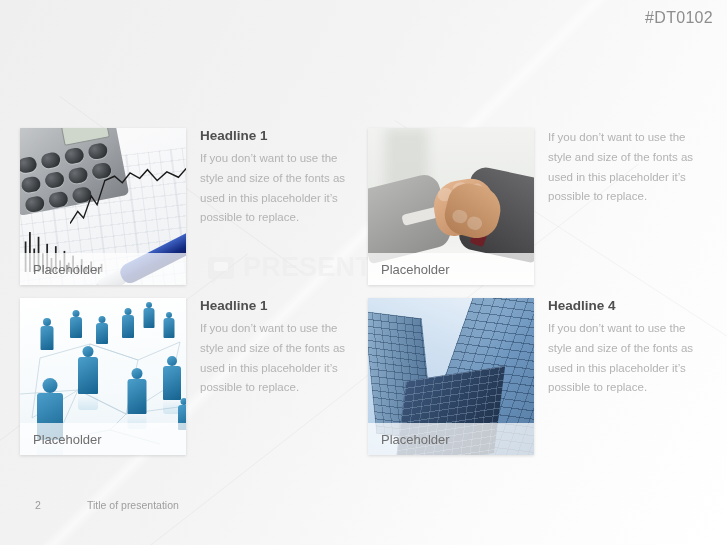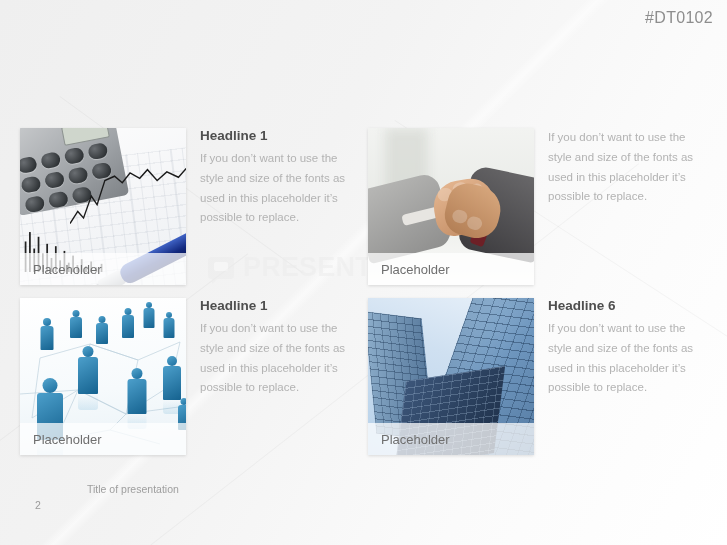--- a/index.html
+++ b/index.html
@@ -76,21 +76,21 @@
     padding-left:13px;font-size:13px;color:#6f6f6f;
   }
   .txt{position:absolute;left:180px;top:0;width:152px;}
   .headline{
     font-size:13.5px;font-weight:bold;color:#4f4f4f;margin:0 0 6px 0;
   }
   .body{
     font-size:11.5px;line-height:1.72;color:#b3b3b3;margin:0;
   }
   #pagenum{position:absolute;left:35px;bottom:34px;font-size:10.5px;color:#9a9a9a;}
-  #foot-title{position:absolute;left:87px;bottom:50px;font-size:10.5px;color:#9e9e9e;}
+  #foot-title{position:absolute;left:87px;bottom:34px;font-size:10.5px;color:#9e9e9e;}
   #logo{position:absolute;right:18px;bottom:30px;display:flex;align-items:center;gap:10px;}
   #logo-text{font-size:12px;color:#b0b0b0;letter-spacing:2.4px;}
   #logo-text b{color:#8e8e8e;font-weight:bold;}
 
   
   .art{position:absolute;inset:0;}
 
   
   .fin-bg{position:absolute;inset:0;background:linear-gradient(160deg,#fdfdfd 0%,#f4f5f7 55%,#eef1f4 100%);}
   .fin-grid{position:absolute;left:0;top:28%;width:100%;height:72%;
@@ -359,21 +359,21 @@
           </div>
         <div class="tower-dark">
             <div class="win"></div>
           </div>
       </div>
       <div class="ph-bar">
         <span>Placeholder</span>
       </div>
     </div>
     <div class="txt">
-      <p class="headline">Headline 6</p>
+      <p class="headline">Headline 4</p>
       <p class="body">If you don’t want to use the style and size of the fonts as used in this placeholder it’s possible to replace.</p>
     </div>
   </div>
 
   <div id="pagenum">2</div>
   <div id="foot-title">Title of presentation</div>
 
 </div>
 
 </body></html>

